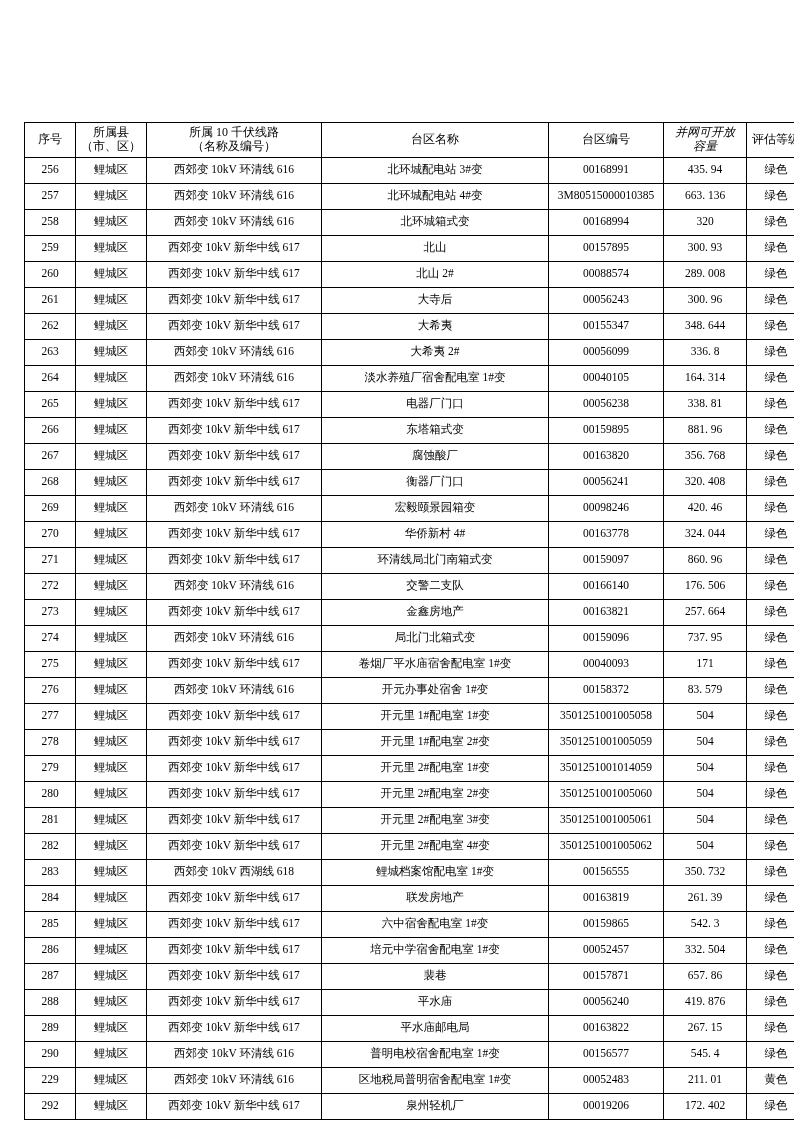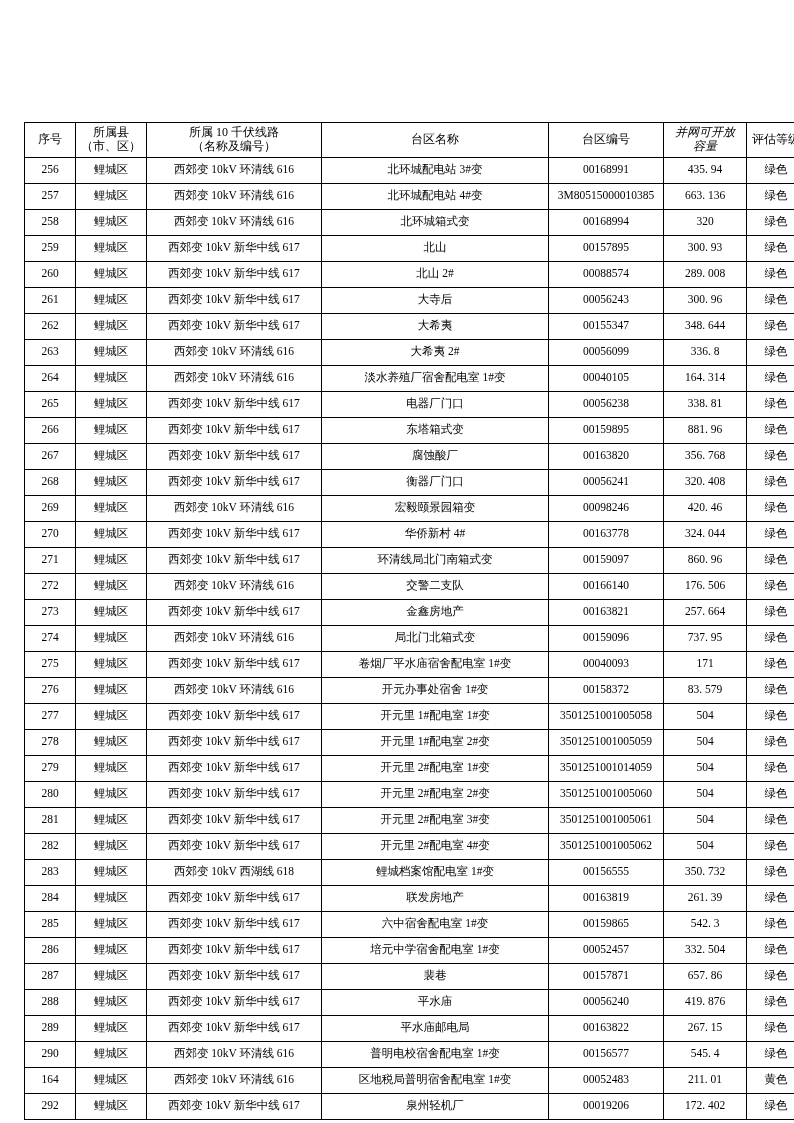--- a/index.html
+++ b/index.html
@@ -403,21 +403,21 @@
         <tr>
           <td class="c-seq">290</td>
           <td class="c-district">鲤城区</td>
           <td class="c-line">西郊变 10kV 环清线 616</td>
           <td class="c-name">普明电校宿舍配电室 1#变</td>
           <td class="c-code">00156577</td>
           <td class="c-capacity">545. 4</td>
           <td class="c-grade">绿色</td>
         </tr>
         <tr>
-          <td class="c-seq">164</td>
+          <td class="c-seq">229</td>
           <td class="c-district">鲤城区</td>
           <td class="c-line">西郊变 10kV 环清线 616</td>
           <td class="c-name">区地税局普明宿舍配电室 1#变</td>
           <td class="c-code">00052483</td>
           <td class="c-capacity">211. 01</td>
           <td class="c-grade">黄色</td>
         </tr>
         <tr>
           <td class="c-seq">292</td>
           <td class="c-district">鲤城区</td>

